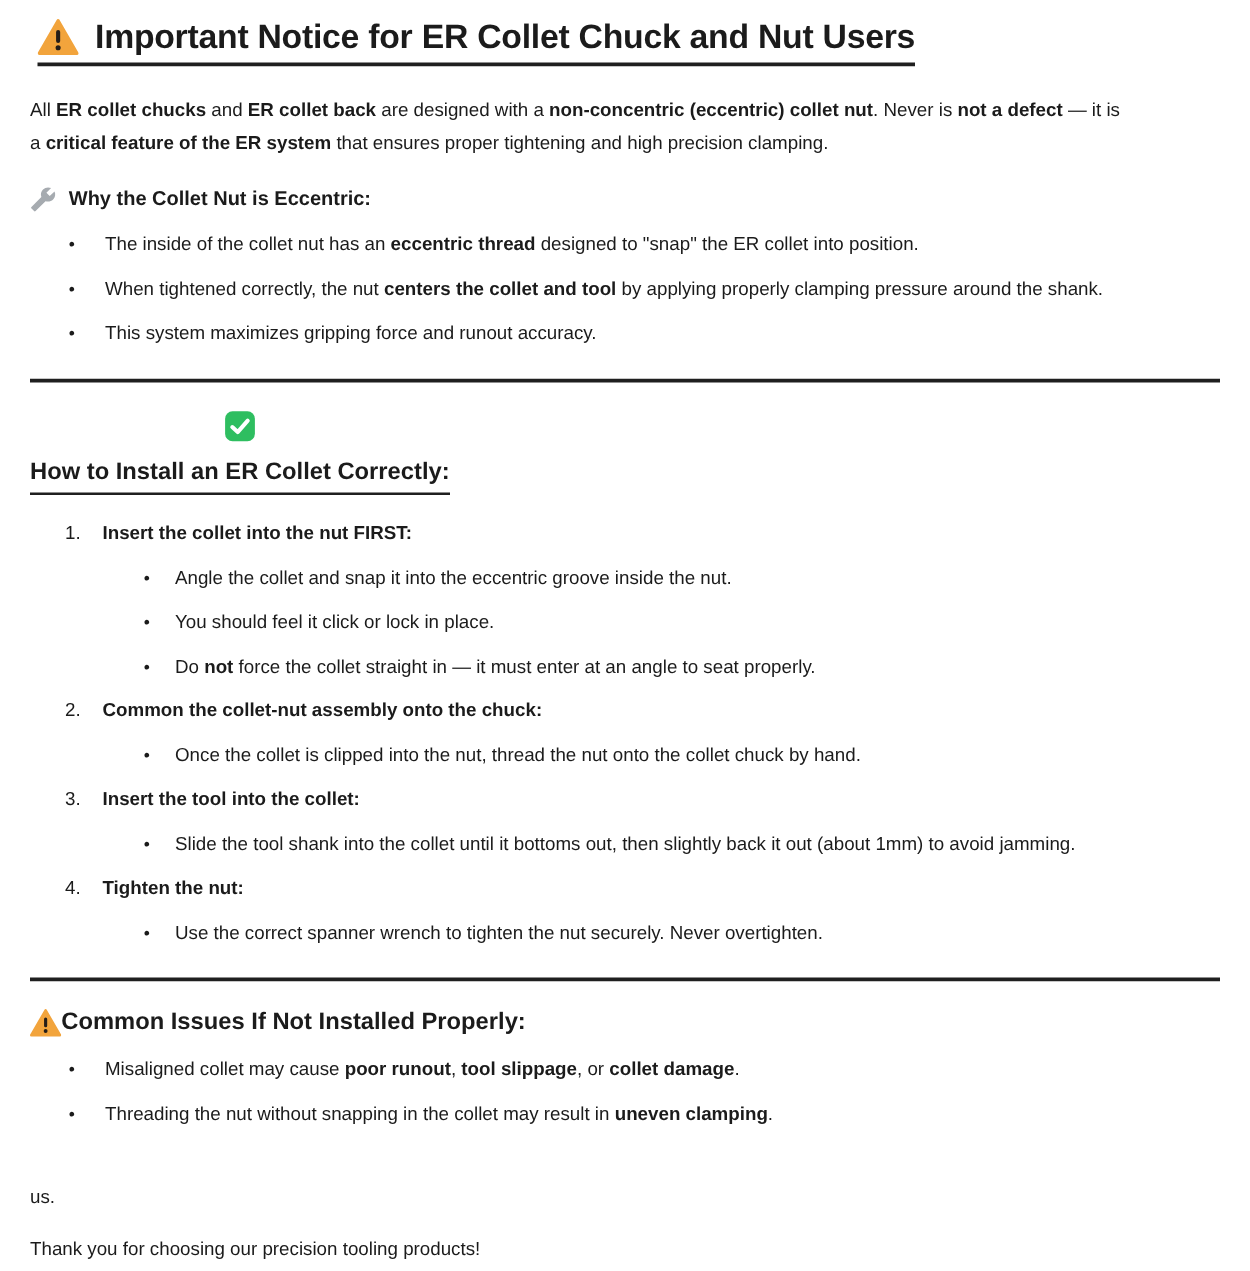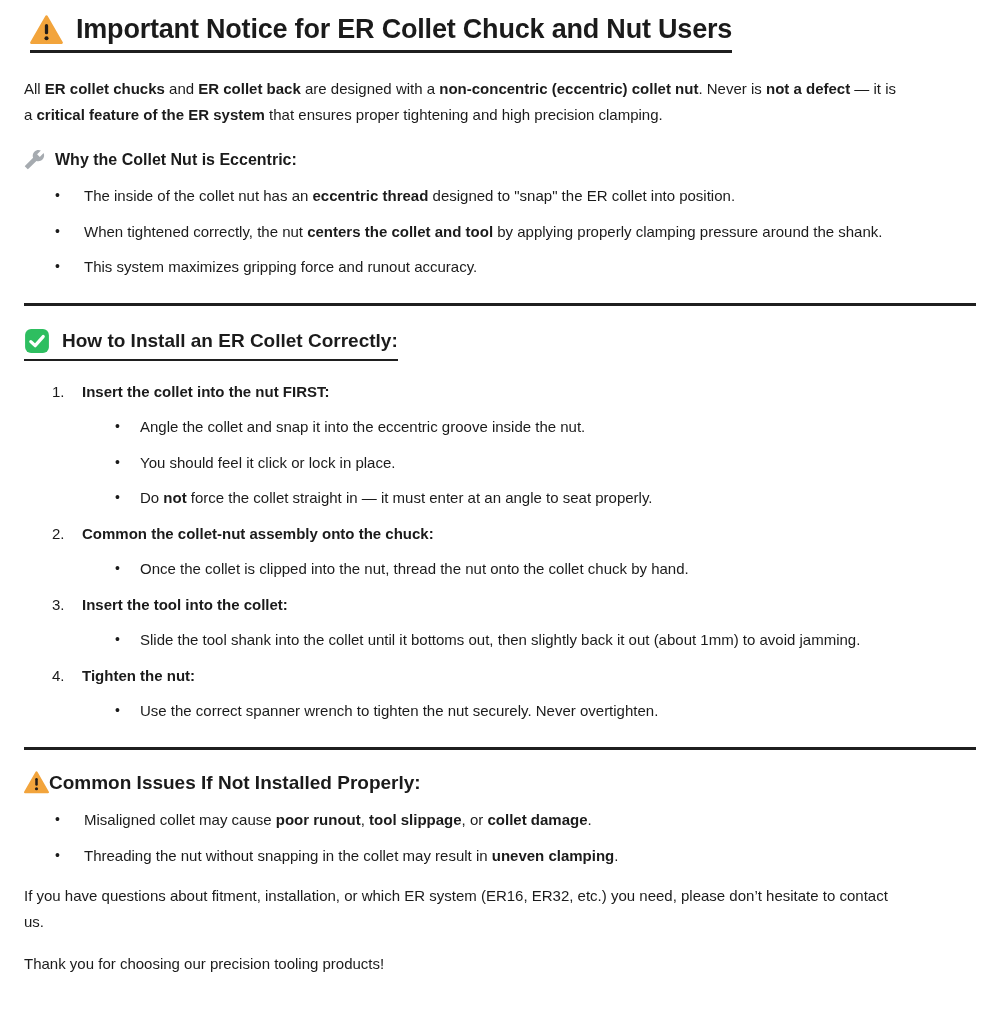--- a/index.html
+++ b/index.html
@@ -42,21 +42,21 @@
 
   hr.section-divider {
     border: none; margin: 26px 0 0 0;
     border-top: 3px solid var(--rule, #1f1f1f); width: 100%;
   }
 
   
   .install-heading-wrap {
     display: inline-flex; align-items: center; gap: 12px;
     border-bottom: 2.5px solid var(--rule, #1f1f1f);
-    padding-bottom: 5px; margin-top: 22px;
+    padding-bottom: 5px; margin-top: 22px; flex-direction: column;
   }
   h2.big-heading { margin: 0; font-size: 19px; font-weight: bold; line-height: 1.25; white-space: nowrap; }
 
   ol.steps { list-style: none; margin: 21px 0 0 0; padding: 0 0 0 28px; }
   ol.steps > li.step-item { margin: 0; }
   .step-head { display: flex; margin-bottom: 16px; line-height: 19.5px; }
   .step-number { flex: 0 0 30px; font-weight: normal; }
   .step-title { flex: 1 1 auto; font-weight: bold; }
   ul.bullets.sub { padding-left: 63px; margin-top: 0; }
   ul.bullets.sub .marker { flex: 0 0 25px; }
@@ -209,16 +209,16 @@
           <span class="bullet-text"><span>Misaligned collet may cause </span><b>poor runout</b><span>, </span><b>tool slippage</b><span>, or </span><b>collet damage</b><span>.</span></span>
         </li>
         <li class="bullet-item">
           <span class="marker">•</span>
           <span class="bullet-text"><span>Threading the nut without snapping in the collet may result in </span><b>uneven clamping</b><span>.</span></span>
         </li>
       </ul>
   </section>
 
   
-  <p class="body-par" style="margin-top:18px;"><span>If you have questions about fitment, installation, or which ER system (ER16, ER32, etc.) you need, please don’t hesitate to contact</span><br><span>us.</span></p>
+  <p class="body-par" style="margin-top:18px;"><br><span>us.</span></p>
   <p class="body-par" style="margin-top:16px;"><span>Thank you for choosing our precision tooling products!</span></p>
 
 </div>
 
 </body></html>

